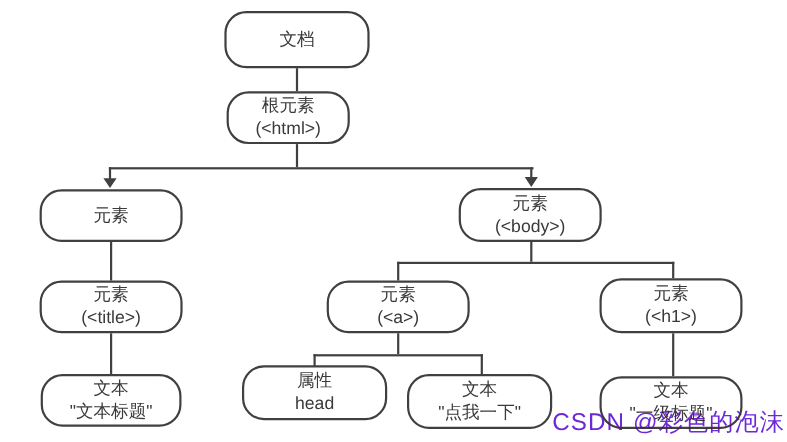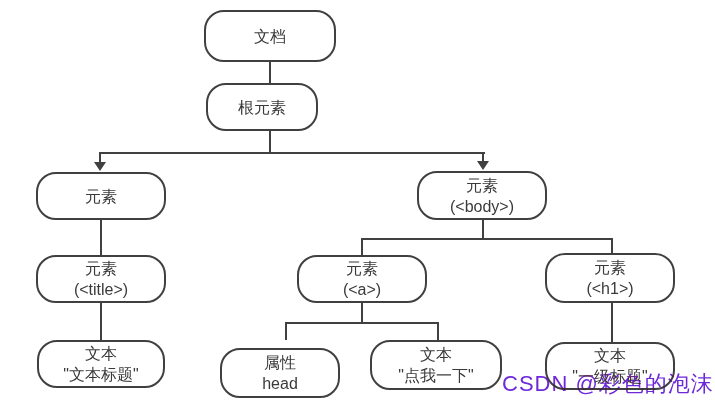--- a/index.html
+++ b/index.html
@@ -78,20 +78,21 @@
   <div class="line" style="left:437px;top:322px;width:2px;height:18px"></div>
 
   <div class="line" style="left:611px;top:303px;width:2px;height:39px"></div>
 
   <div class="node" style="left:204px;top:10px;width:132px;height:52px">
     <span>文档</span>
   </div>
 
   <div class="node" style="left:206px;top:83px;width:112px;height:48px">
     <span>根元素</span>
+    <span>(&lt;html&gt;)</span>
   </div>
 
   <div class="node" style="left:36px;top:172px;width:130px;height:48px">
     <span>元素</span>
   </div>
 
   <div class="node" style="left:417px;top:171px;width:130px;height:49px">
     <span>元素</span>
     <span>(&lt;body&gt;)</span>
   </div>
@@ -109,21 +110,21 @@
   <div class="node" style="left:545px;top:253px;width:130px;height:50px">
     <span>元素</span>
     <span>(&lt;h1&gt;)</span>
   </div>
 
   <div class="node" style="left:37px;top:340px;width:128px;height:48px">
     <span>文本</span>
     <span>"文本标题"</span>
   </div>
 
-  <div class="node" style="left:220px;top:348px;width:120px;height:50px">
+  <div class="node" style="left:220px;top:332px;width:132px;height:50px">
     <span>属性</span>
     <span>head</span>
   </div>
 
   <div class="node" style="left:370px;top:340px;width:132px;height:50px">
     <span>文本</span>
     <span>"点我一下"</span>
   </div>
 
   <div class="node" style="left:545px;top:342px;width:130px;height:48px">

